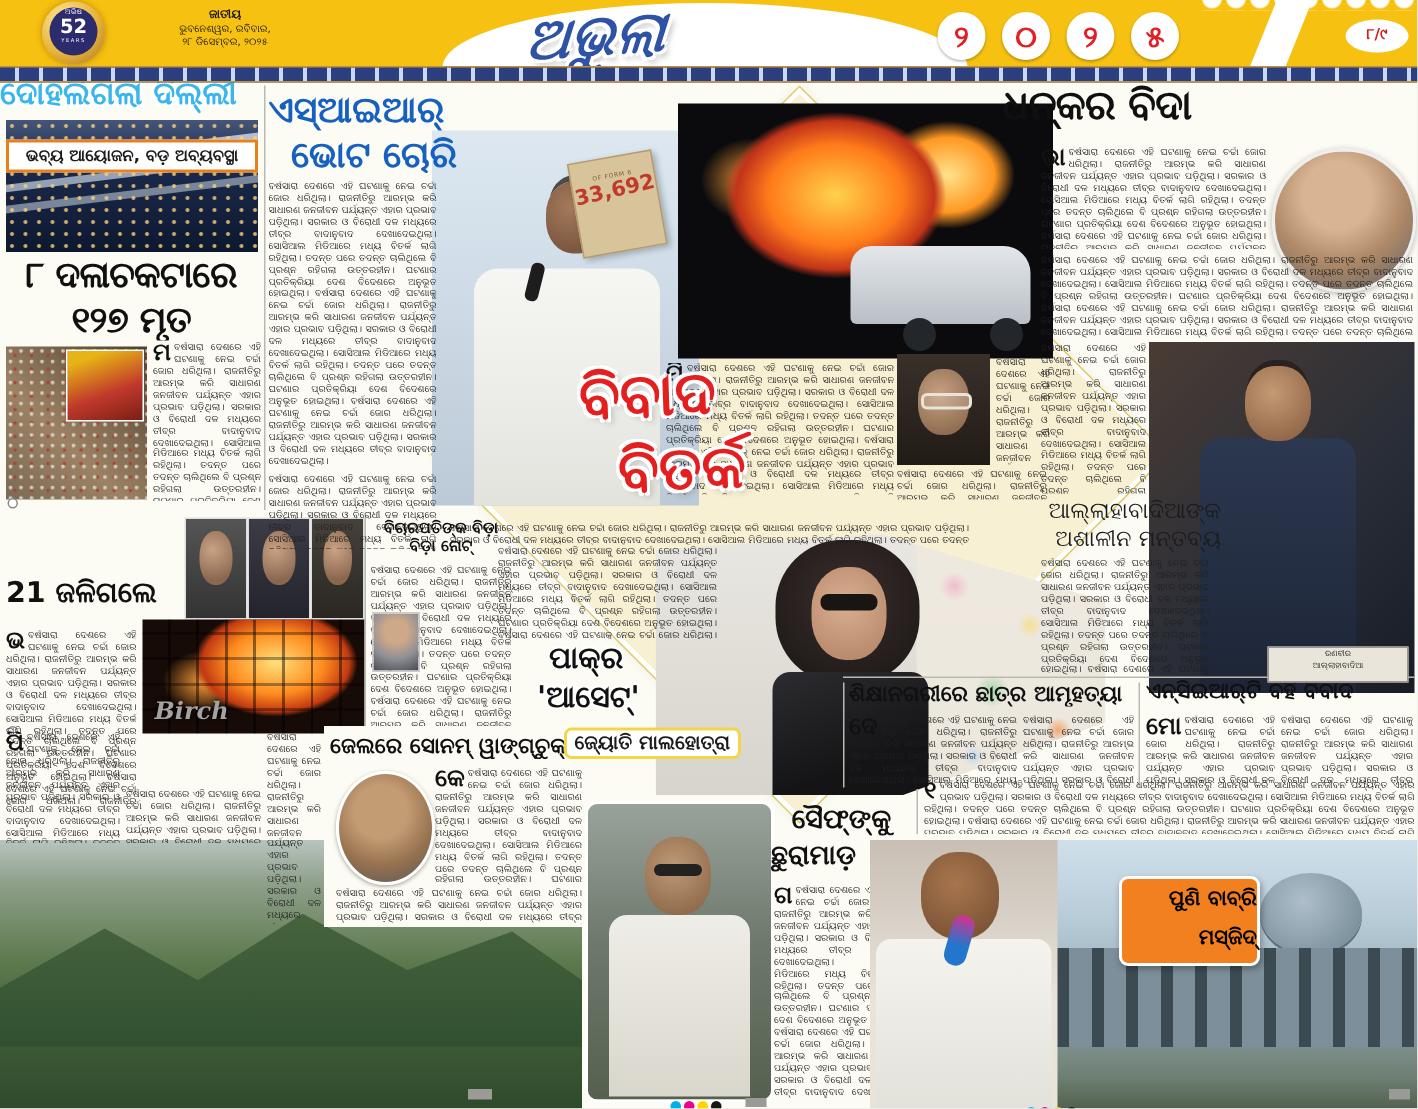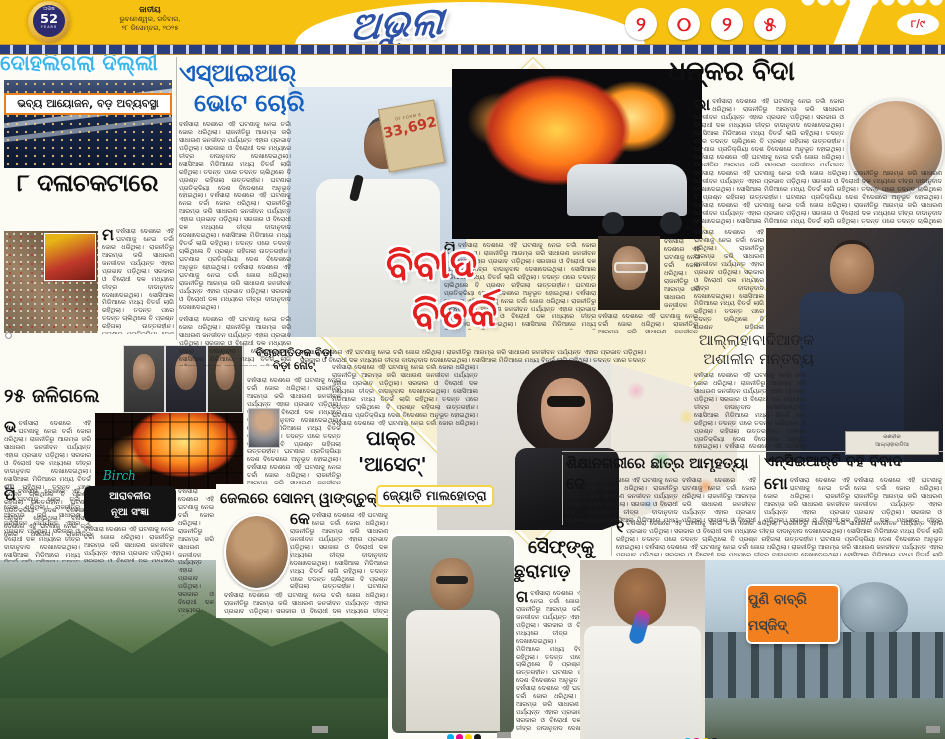--- a/index.html
+++ b/index.html
@@ -62,22 +62,22 @@
   .ph-portrait{background:linear-gradient(180deg,#555 0%,#333 100%);border:1px solid #ddd;}
   .p-head{position:absolute;left:50%;top:12%;width:55%;height:55%;transform:translateX(-50%);
     border-radius:46%;background:radial-gradient(circle at 40% 35%,#caa284,#8a6850 75%);}
   .ph-birch{left:95px;top:413px;width:148px;height:76px;background:#160b06;}
   .birch-flame{position:absolute;inset:0;
     background:radial-gradient(70px 46px at 60% 38%,#ffe07a,#ff8c1f 45%,#c23a12 70%,transparent 78%),
       radial-gradient(40px 30px at 28% 55%,#ff9d3a,transparent 70%);}
   .birch-grid{position:absolute;inset:0;
     background:repeating-linear-gradient(90deg,transparent 0 17px,rgba(0,0,0,.45) 17px 19px),
       repeating-linear-gradient(0deg,transparent 0 15px,rgba(0,0,0,.35) 15px 17px);}
-  .birch-sign{position:absolute;left:8px;bottom:6px;color:#14b8a6;font-size:12px;font-style:italic;
-    font-family:"DejaVu Serif","Liberation Serif",serif;text-shadow:0 0 3px #000;}
+  .birch-sign{position:absolute;left:8px;bottom:6px;color:#a3a3a3;font-size:16px;font-style:italic;
+    font-family:"DejaVu Serif","Liberation Serif",serif;text-shadow:0 0 3px #000;font-weight:bold;}
   .hl-blue{color:#1660c0;font-size:24px;}
   .ph-rahul{left:288px;top:87px;width:178px;height:250px;
     background:linear-gradient(180deg,#dde8f1,#c9d6e2 60%,#bcc9d6);}
   .r-head{position:absolute;left:76px;top:34px;width:40px;height:48px;border-radius:45%;
     background:radial-gradient(circle at 42% 35%,#a47a5c,#7c5840 75%);box-shadow:0 -6px 0 -2px #4d4a47;}
   .r-torso{position:absolute;left:28px;top:92px;width:124px;height:158px;border-radius:16px 16px 0 0;
     background:linear-gradient(180deg,#f6f6f3,#e3e3de);}
   .r-mic{position:absolute;left:64px;top:88px;width:9px;height:26px;background:#1d1d1d;
     border-radius:4px;transform:rotate(14deg);}
   .parcel{left:383px;top:104px;width:55px;height:62px;background:#d8c49a;border:1px solid #b39b6e;
@@ -169,21 +169,21 @@
     background:linear-gradient(180deg,#f4f3ee,#e2e1da);}
   .pol-mic{position:absolute;left:52px;top:50px;width:15px;height:34px;border-radius:7px;
     background:linear-gradient(180deg,#d6318f,#2277cc 60%);transform:rotate(16deg);}
   .ph-mosque{left:690px;top:560px;width:255px;height:179px;
     background:linear-gradient(180deg,#cfe0ea 0%,#b9cdd9 28%,#9fb3bd 52%,#6e7f74 88%,#53624f 100%);}
   .m-dome{position:absolute;left:150px;top:22px;width:68px;height:54px;border-radius:50%;
     background:radial-gradient(circle at 42% 35%,#aebfca,#7b909c 80%);box-shadow:0 2px 0 #5d707c;}
   .m-arches{position:absolute;left:0;top:72px;width:255px;height:66px;
     background:repeating-linear-gradient(90deg,#7d8f9a 0 15px,#3c4a52 15px 23px);}
   .orangebox{left:746px;top:584px;width:90px;height:56px;background:#f2801e;border:2px solid #fff;
-    border-radius:6px;color:#404040;font-size:14px;font-weight:900;text-align:left;line-height:26px;
+    border-radius:6px;color:#000000;font-size:14px;font-weight:900;text-align:right;line-height:26px;
     z-index:5;box-shadow:1px 2px 4px rgba(0,0,0,.3);}
   .judge-ph{left:248px;top:408px;width:30px;height:38px;border:1px solid #ccc;z-index:4;position:absolute;
     background:radial-gradient(circle at 50% 32%,#cfa888 26%,#8f8f96 60%,#4a4a52 100%);}
   .cmyk span{display:inline-block;width:7px;height:7px;border-radius:50%;margin-right:2px;}
   .graymark{position:absolute;background:#9a9a96;z-index:3;}
 </style>
 </head>
 <body>
 
 <div class="page">
@@ -225,30 +225,31 @@
   <div class="rule" style="left:611px;top:526px;width:1px;height:30px;"></div>
   <div class="reg-dot" style="left:5px;top:332px;"></div>
   <div class="reg-dot" style="left:5px;top:484px;"></div>
 
   <div class="abs kicker-box">ଭବ୍ୟ ଆୟୋଜନ, ବଡ଼ ଅବ୍ୟବସ୍ଥା</div>
   <div class="photo ph-kumbh">
     <div class="kumbh-bridge"></div>
     <div class="kumbh-lights"></div>
   </div>
   <div class="hl hl-big" style="left:2px;top:169px;width:171px;">୮ ଦଳାଚକଟାରେ</div>
+  <div class="hl hl-big" style="left:2px;top:199px;width:171px;">୧୨୭ ମୃତ</div>
   <div class="btxt" style="left:102px;top:228px;width:72px;height:106px;">
     <span class="dc">ମ</span>
     <span>ବର୍ଷସାରା ଦେଶରେ ଏହି ଘଟଣାକୁ ନେଇ ଚର୍ଚ୍ଚା ଜୋର ଧରିଥିଲା। ରାଜନୀତିରୁ ଆରମ୍ଭ କରି ସାଧାରଣ ଜନଜୀବନ ପର୍ଯ୍ୟନ୍ତ ଏହାର ପ୍ରଭାବ ପଡ଼ିଥିଲା। ସରକାର ଓ ବିରୋଧୀ ଦଳ ମଧ୍ୟରେ ତୀବ୍ର ବାଦାନୁବାଦ ଦେଖାଦେଇଥିଲା। ସୋସିଆଲ ମିଡିଆରେ ମଧ୍ୟ ବିତର୍କ ଲାଗି ରହିଥିଲା। ତଦନ୍ତ ପରେ ତଦନ୍ତ ଚାଲିଥିଲେ ବି ପ୍ରଶ୍ନ ରହିଗଲା ଉତ୍ତରହୀନ। ଘଟଣାର ପ୍ରତିକ୍ରିୟା ଦେଶ ବିଦେଶରେ ଅନୁଭୂତ ହୋଇଥିଲା। ବର୍ଷସାରା ଦେଶରେ ଏହି ଘଟଣାକୁ ନେଇ ଚର୍ଚ୍ଚା ଜୋର ଧରିଥିଲା। ରାଜନୀତିରୁ ଆରମ୍ଭ କରି ସାଧାରଣ ଜନଜୀବନ ପର୍ଯ୍ୟନ୍ତ ଏହାର ପ୍ରଭାବ ପଡ଼ିଥିଲା। ସରକାର ଓ ବିରୋଧୀ ଦଳ ମଧ୍ୟରେ ତୀବ୍ର ବାଦାନୁବାଦ ଦେଖାଦେଇଥିଲା। ସୋସିଆଲ ମିଡିଆରେ ମଧ୍ୟ ବିତର୍କ ଲାଗି ରହିଥିଲା। ତଦନ୍ତ ପରେ ତଦନ୍ତ ଚାଲିଥିଲେ ବି ପ୍ରଶ୍ନ ରହିଗଲା ଉତ୍ତରହୀନ। ଘଟଣାର ପ୍ରତିକ୍ରିୟା ଦେଶ ବିଦେଶରେ ଅନୁଭୂତ ହୋଇଥିଲା। ବର୍ଷସାରା ଦେଶରେ ଏହି ଘଟଣାକୁ ନେଇ ଚର୍ଚ୍ଚା ଜୋର ଧରିଥିଲା। ରାଜନୀତିରୁ ଆରମ୍ଭ କରି ସାଧାରଣ ଜନଜୀବନ ପର୍ଯ୍ୟନ୍ତ ଏହାର ପ୍ରଭାବ ପଡ଼ିଥିଲା। ସରକାର ଓ ବିରୋଧୀ ଦଳ ମଧ୍ୟରେ ତୀବ୍ର ବାଦାନୁବାଦ ଦେଖାଦେଇଥିଲା।</span>
   </div>
   <div class="photo ph-crowd2">
     <div class="crowd-dots"></div>
     <div class="ph-vijay"></div>
   </div>
 
-  <div class="hl" style="left:4px;top:384px;width:118px;font-size:19px;">୨୫ ଜଳିଗଲେ</div>
+  <div class="hl" style="left:4px;top:384px;width:118px;font-size:19px;">21 ଜଳିଗଲେ</div>
   <div class="photo ph-portrait" style="left:123px;top:345px;width:40px;height:66px;">
       <div class="p-head"></div>
     </div>
   <div class="photo ph-portrait" style="left:165px;top:345px;width:40px;height:66px;background:linear-gradient(180deg,#3c3c46,#23232c);">
       <div class="p-head"></div>
     </div>
   <div class="photo ph-portrait" style="left:207px;top:345px;width:34px;height:66px;background:linear-gradient(180deg,#46423a,#2a2722);">
       <div class="p-head"></div>
     </div>
   <div class="photo ph-birch">
@@ -324,24 +325,20 @@
     <div class="j-bokeh"></div>
     <div class="j-hair"></div>
     <div class="j-face"></div>
     <div class="j-glass"></div>
     <div class="j-dress"></div>
   </div>
   <div class="jcap" style="left:366px;top:426px;font-size:20px;">ପାକ୍‌ର</div>
   <div class="jcap" style="left:358px;top:452px;font-size:20px;">'ଆସେଟ୍'</div>
   <div class="jchip">ଜ୍ୟୋତି ମାଲହୋତ୍ରା</div>
 
-  <div class="abs callout">
-    <div>ଆରାବଳୀର</div>
-    <div>ନୂଆ ସଂଜ୍ଞା</div>
-  </div>
   <div class="btxt" style="left:4px;top:488px;width:76px;height:74px;">
     <span class="dc">ପି</span>
     <span>ବର୍ଷସାରା ଦେଶରେ ଏହି ଘଟଣାକୁ ନେଇ ଚର୍ଚ୍ଚା ଜୋର ଧରିଥିଲା। ରାଜନୀତିରୁ ଆରମ୍ଭ କରି ସାଧାରଣ ଜନଜୀବନ ପର୍ଯ୍ୟନ୍ତ ଏହାର ପ୍ରଭାବ ପଡ଼ିଥିଲା। ସରକାର ଓ ବିରୋଧୀ ଦଳ ମଧ୍ୟରେ ତୀବ୍ର ବାଦାନୁବାଦ ଦେଖାଦେଇଥିଲା। ସୋସିଆଲ ମିଡିଆରେ ମଧ୍ୟ ବିତର୍କ ଲାଗି ରହିଥିଲା। ତଦନ୍ତ ପରେ ତଦନ୍ତ ଚାଲିଥିଲେ ବି ପ୍ରଶ୍ନ ରହିଗଲା ଉତ୍ତରହୀନ। ଘଟଣାର ପ୍ରତିକ୍ରିୟା ଦେଶ ବିଦେଶରେ ଅନୁଭୂତ ହୋଇଥିଲା। ବର୍ଷସାରା ଦେଶରେ ଏହି ଘଟଣାକୁ ନେଇ ଚର୍ଚ୍ଚା ଜୋର ଧରିଥିଲା। ରାଜନୀତିରୁ ଆରମ୍ଭ କରି ସାଧାରଣ ଜନଜୀବନ ପର୍ଯ୍ୟନ୍ତ ଏହାର ପ୍ରଭାବ ପଡ଼ିଥିଲା। ସରକାର ଓ ବିରୋଧୀ ଦଳ ମଧ୍ୟରେ ତୀବ୍ର ବାଦାନୁବାଦ ଦେଖାଦେଇଥିଲା। ସୋସିଆଲ ମିଡିଆରେ ମଧ୍ୟ ବିତର୍କ ଲାଗି ରହିଥିଲା। ତଦନ୍ତ ପରେ ତଦନ୍ତ ଚାଲିଥିଲେ ବି ପ୍ରଶ୍ନ ରହିଗଲା ଉତ୍ତରହୀନ। ଘଟଣାର ପ୍ରତିକ୍ରିୟା ଦେଶ ବିଦେଶରେ ଅନୁଭୂତ ହୋଇଥିଲା। ବର୍ଷସାରା ଦେଶରେ ଏହି ଘଟଣାକୁ ନେଇ ଚର୍ଚ୍ଚା ଜୋର ଧରିଥିଲା। ରାଜନୀତିରୁ ଆରମ୍ଭ କରି ସାଧାରଣ ଜନଜୀବନ ପର୍ଯ୍ୟନ୍ତ ଏହାର ପ୍ରଭାବ ପଡ଼ିଥିଲା। ସରକାର ଓ ବିରୋଧୀ ଦଳ ମଧ୍ୟରେ ତୀବ୍ର ବାଦାନୁବାଦ ଦେଖାଦେଇଥିଲା।</span>
   </div>
   <div class="btxt" style="left:84px;top:526px;width:90px;height:36px;">ବର୍ଷସାରା ଦେଶରେ ଏହି ଘଟଣାକୁ ନେଇ ଚର୍ଚ୍ଚା ଜୋର ଧରିଥିଲା। ରାଜନୀତିରୁ ଆରମ୍ଭ କରି ସାଧାରଣ ଜନଜୀବନ ପର୍ଯ୍ୟନ୍ତ ଏହାର ପ୍ରଭାବ ପଡ଼ିଥିଲା। ସରକାର ଓ ବିରୋଧୀ ଦଳ ମଧ୍ୟରେ ତୀବ୍ର ବାଦାନୁବାଦ ଦେଖାଦେଇଥିଲା। ସୋସିଆଲ ମିଡିଆରେ ମଧ୍ୟ ବିତର୍କ ଲାଗି ରହିଥିଲା। ତଦନ୍ତ ପରେ ତଦନ୍ତ ଚାଲିଥିଲେ ବି ପ୍ରଶ୍ନ ରହିଗଲା ଉତ୍ତରହୀନ। ଘଟଣାର ପ୍ରତିକ୍ରିୟା ଦେଶ ବିଦେଶରେ ଅନୁଭୂତ ହୋଇଥିଲା। ବର୍ଷସାରା ଦେଶରେ ଏହି ଘଟଣାକୁ ନେଇ ଚର୍ଚ୍ଚା ଜୋର ଧରିଥିଲା। ରାଜନୀତିରୁ ଆରମ୍ଭ କରି ସାଧାରଣ ଜନଜୀବନ ପର୍ଯ୍ୟନ୍ତ ଏହାର ପ୍ରଭାବ ପଡ଼ିଥିଲା। ସରକାର ଓ ବିରୋଧୀ ଦଳ ମଧ୍ୟରେ ତୀବ୍ର ବାଦାନୁବାଦ ଦେଖାଦେଇଥିଲା। ସୋସିଆଲ ମିଡିଆରେ ମଧ୍ୟ ବିତର୍କ ଲାଗି ରହିଥିଲା। ତଦନ୍ତ ପରେ ତଦନ୍ତ ଚାଲିଥିଲେ ବି ପ୍ରଶ୍ନ ରହିଗଲା ଉତ୍ତରହୀନ। ଘଟଣାର ପ୍ରତିକ୍ରିୟା ଦେଶ ବିଦେଶରେ ଅନୁଭୂତ ହୋଇଥିଲା। ବର୍ଷସାରା ଦେଶରେ ଏହି ଘଟଣାକୁ ନେଇ ଚର୍ଚ୍ଚା ଜୋର ଧରିଥିଲା। ରାଜନୀତିରୁ ଆରମ୍ଭ କରି ସାଧାରଣ ଜନଜୀବନ ପର୍ଯ୍ୟନ୍ତ ଏହାର ପ୍ରଭାବ ପଡ଼ିଥିଲା। ସରକାର ଓ ବିରୋଧୀ ଦଳ ମଧ୍ୟରେ ତୀବ୍ର ବାଦାନୁବାଦ ଦେଖାଦେଇଥିଲା।</div>
   <div class="btxt" style="left:178px;top:488px;width:36px;height:128px;">ବର୍ଷସାରା ଦେଶରେ ଏହି ଘଟଣାକୁ ନେଇ ଚର୍ଚ୍ଚା ଜୋର ଧରିଥିଲା। ରାଜନୀତିରୁ ଆରମ୍ଭ କରି ସାଧାରଣ ଜନଜୀବନ ପର୍ଯ୍ୟନ୍ତ ଏହାର ପ୍ରଭାବ ପଡ଼ିଥିଲା। ସରକାର ଓ ବିରୋଧୀ ଦଳ ମଧ୍ୟରେ ତୀବ୍ର ବାଦାନୁବାଦ ଦେଖାଦେଇଥିଲା। ସୋସିଆଲ ମିଡିଆରେ ମଧ୍ୟ ବିତର୍କ ଲାଗି ରହିଥିଲା। ତଦନ୍ତ ପରେ ତଦନ୍ତ ଚାଲିଥିଲେ ବି ପ୍ରଶ୍ନ ରହିଗଲା ଉତ୍ତରହୀନ। ଘଟଣାର ପ୍ରତିକ୍ରିୟା ଦେଶ ବିଦେଶରେ ଅନୁଭୂତ ହୋଇଥିଲା। ବର୍ଷସାରା ଦେଶରେ ଏହି ଘଟଣାକୁ ନେଇ ଚର୍ଚ୍ଚା ଜୋର ଧରିଥିଲା। ରାଜନୀତିରୁ ଆରମ୍ଭ କରି ସାଧାରଣ ଜନଜୀବନ ପର୍ଯ୍ୟନ୍ତ ଏହାର ପ୍ରଭାବ ପଡ଼ିଥିଲା। ସରକାର ଓ ବିରୋଧୀ ଦଳ ମଧ୍ୟରେ ତୀବ୍ର ବାଦାନୁବାଦ ଦେଖାଦେଇଥିଲା। ସୋସିଆଲ ମିଡିଆରେ ମଧ୍ୟ ବିତର୍କ ଲାଗି ରହିଥିଲା। ତଦନ୍ତ ପରେ ତଦନ୍ତ ଚାଲିଥିଲେ ବି ପ୍ରଶ୍ନ ରହିଗଲା ଉତ୍ତରହୀନ। ଘଟଣାର ପ୍ରତିକ୍ରିୟା ଦେଶ ବିଦେଶରେ ଅନୁଭୂତ ହୋଇଥିଲା। ବର୍ଷସାରା ଦେଶରେ ଏହି ଘଟଣାକୁ ନେଇ ଚର୍ଚ୍ଚା ଜୋର ଧରିଥିଲା। ରାଜନୀତିରୁ ଆରମ୍ଭ କରି ସାଧାରଣ ଜନଜୀବନ ପର୍ଯ୍ୟନ୍ତ ଏହାର ପ୍ରଭାବ ପଡ଼ିଥିଲା। ସରକାର ଓ ବିରୋଧୀ ଦଳ ମଧ୍ୟରେ ତୀବ୍ର ବାଦାନୁବାଦ ଦେଖାଦେଇଥିଲା।</div>
   <div class="photo ph-aravalli">
     <div class="ridge1"></div>
   </div>
 

